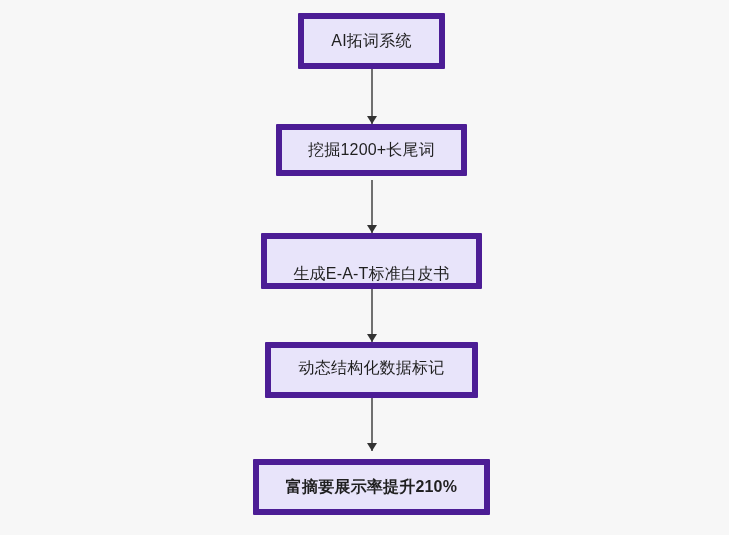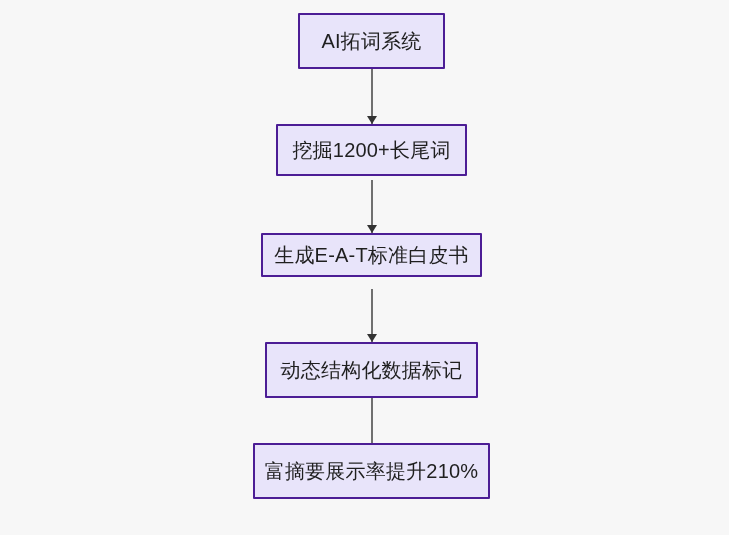--- a/index.html
+++ b/index.html
@@ -17,27 +17,27 @@
   #flowchart {
     position: relative;
     width: 729px;
     height: 535px;
   }
 
   .node {
     position: absolute;
     box-sizing: border-box;
     background: #e8e4fa;
-    border: 2px solid #4c1d95;
+    border: 6px solid #4c1d95;
     border-radius: 1px;
     display: flex;
     align-items: center;
     justify-content: center;
     color: #1f1f1f;
-    font-size: 20px;
+    font-size: 16px;
     line-height: 1.2;
     letter-spacing: 0.2px;
     white-space: nowrap;
   }
 
   .node-label {
     display: block;
   }
 
   .edge {
@@ -85,25 +85,25 @@
   </div>
 
   <div class="node" id="node-1" style="left: 298px; top: 13px; width: 147px; height: 56px;">
     <span class="node-label">AI拓词系统</span>
   </div>
 
   <div class="node" id="node-2" style="left: 276px; top: 124px; width: 191px; height: 52px;">
     <span class="node-label">挖掘1200+长尾词</span>
   </div>
 
-  <div class="node" id="node-3" style="left: 261px; top: 233px; width: 221px; height: 44px;">
+  <div class="node" id="node-3" style="left: 261px; top: 233px; width: 221px; height: 56px; align-items: flex-end;">
     <span class="node-label">生成E-A-T标准白皮书</span>
   </div>
 
-  <div class="node" id="node-4" style="left: 265px; top: 342px; width: 213px; height: 56px;">
+  <div class="node" id="node-4" style="left: 265px; top: 342px; width: 213px; height: 56px; font-family: Liberation Mono, monospace;">
     <span class="node-label">动态结构化数据标记</span>
   </div>
 
-  <div class="node" id="node-5" style="left: 253px; top: 443px; width: 237px; height: 56px;">
+  <div class="node" id="node-5" style="left: 253px; top: 459px; width: 237px; height: 56px; font-weight: bold;">
     <span class="node-label">富摘要展示率提升210%</span>
   </div>
 
 </div>
 
 </body></html>

